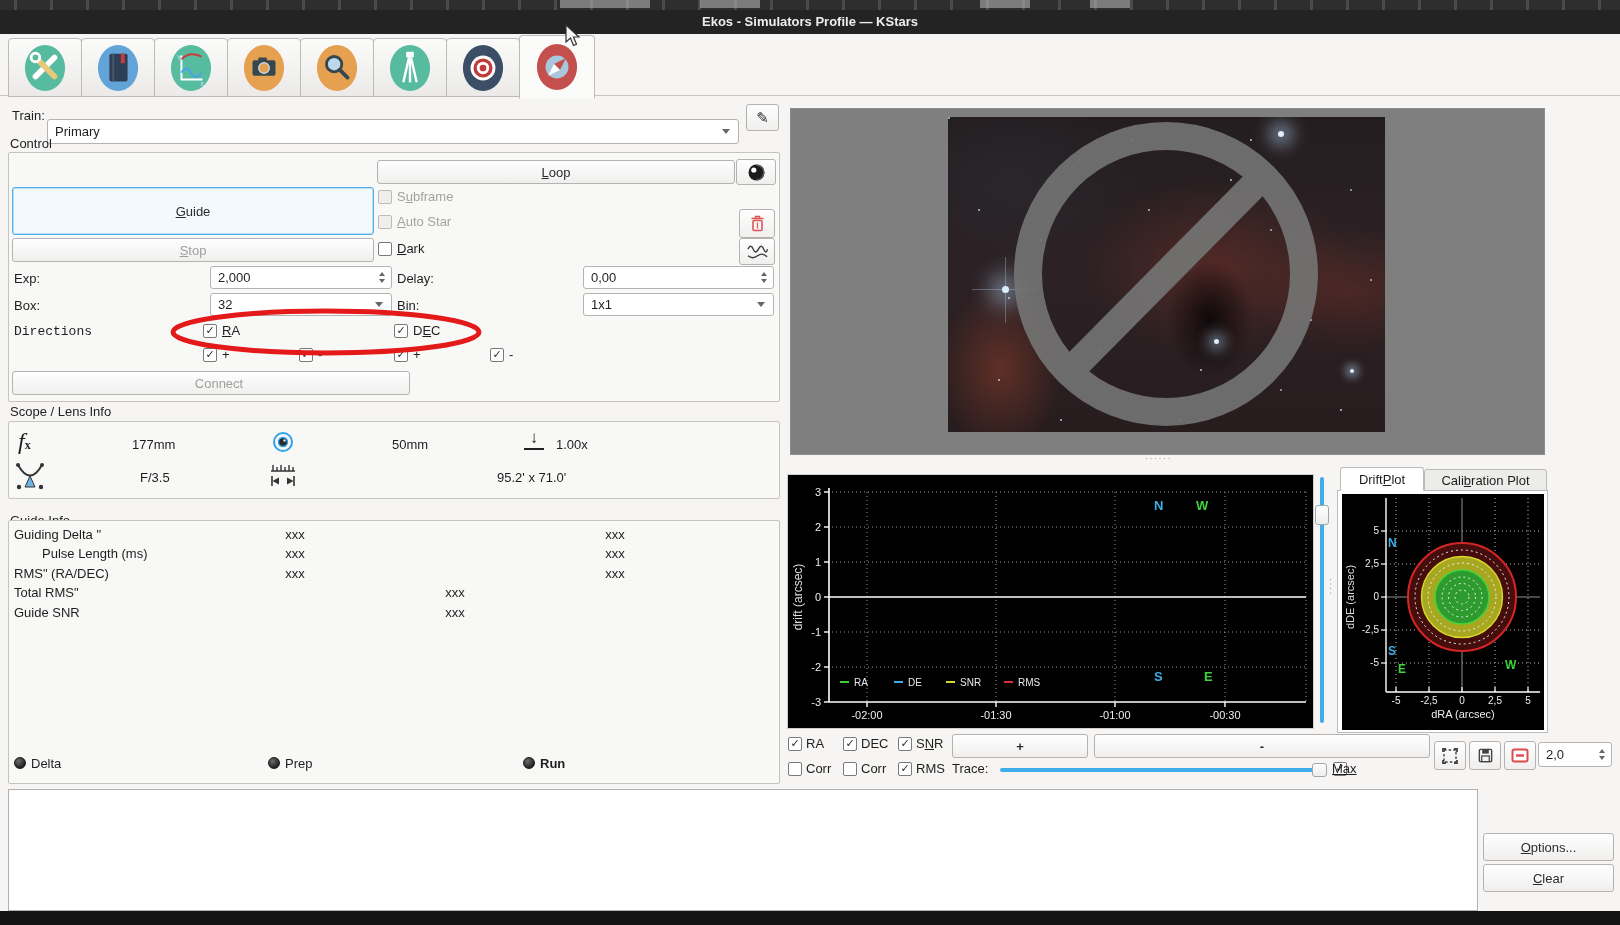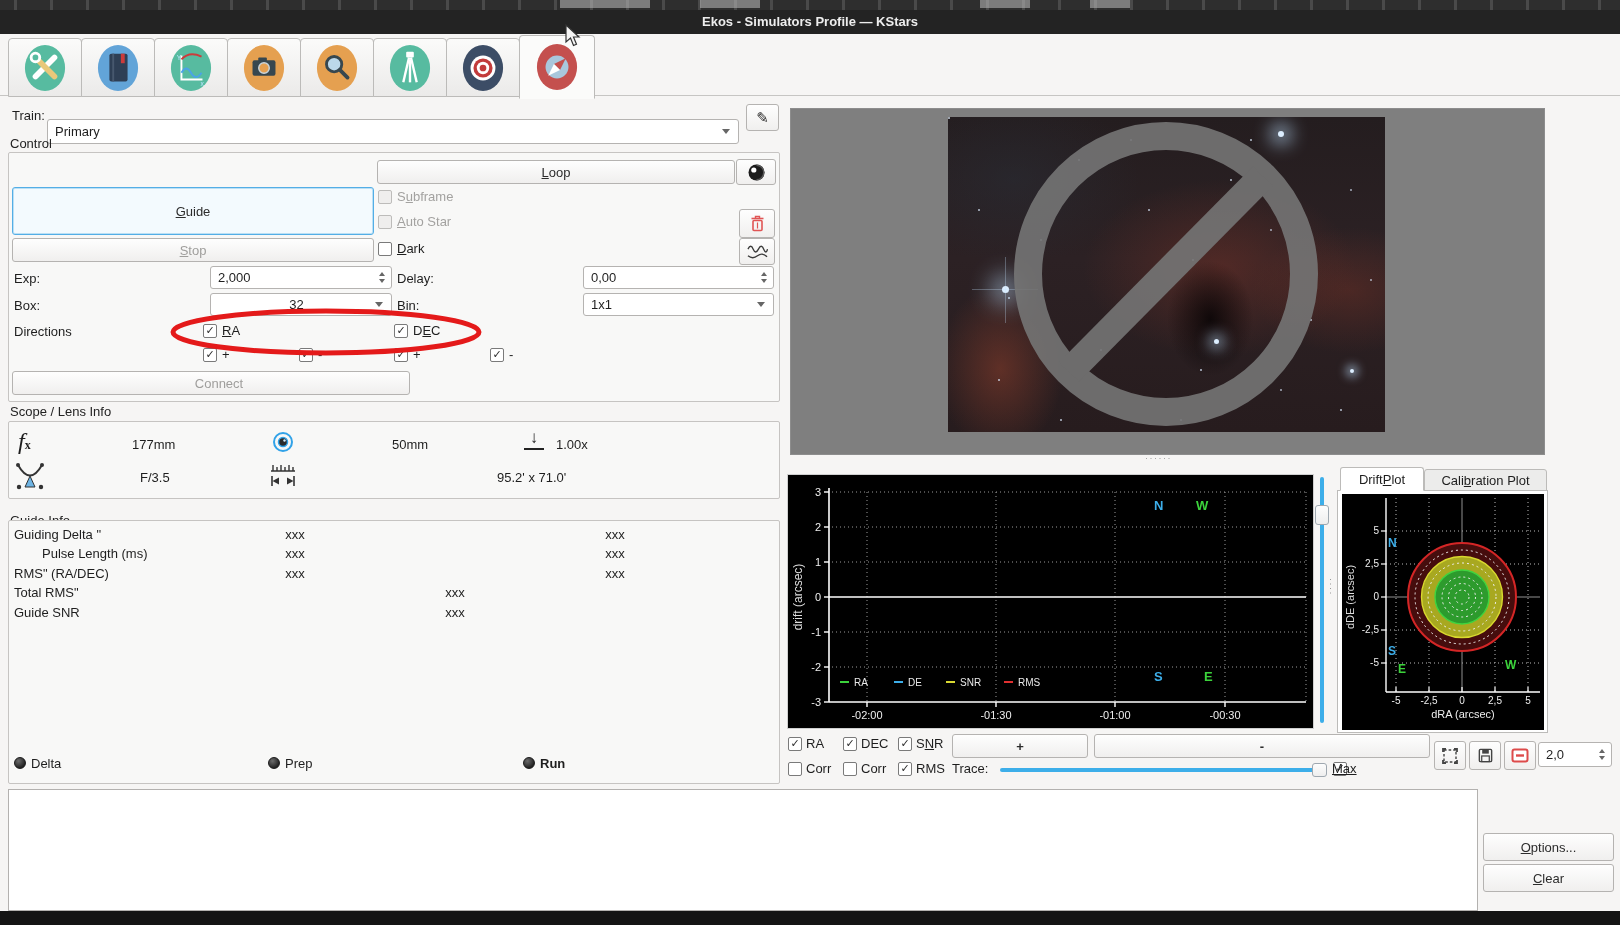--- a/index.html
+++ b/index.html
@@ -222,31 +222,31 @@
   <div class="abs lb" style="left:397px;top:271px;">Delay:</div>
   <div class="abs spin" style="left:583px;top:266px;width:191px;height:23px;">
     <span class="sval">0,00</span>
     <span class="sarr">
         <i class="up"></i>
         <i class="dn"></i>
       </span>
   </div>
 
   <div class="abs lb" style="left:14px;top:298px;">Box:</div>
-  <div class="abs combo" style="left:210px;top:293px;width:182px;height:23px;text-align:center;">
+  <div class="abs combo" style="left:210px;top:293px;width:182px;height:23px;">
     <span class="cval">32</span>
     <span class="carr"></span>
   </div>
   <div class="abs lb" style="left:397px;top:298px;">Bin:</div>
   <div class="abs combo" style="left:583px;top:293px;width:191px;height:23px;">
     <span class="cval">1x1</span>
     <span class="carr"></span>
   </div>
 
-  <div class="abs lb" style="left:14px;top:324px;">Directions</div>
+  <div class="abs lb" style="left:14px;top:324px;font-family:Liberation Mono, monospace;">Directions</div>
   <span class="abs cb on" style="left:203px;top:324px;"></span>
   <div class="abs lb" style="left:222px;top:323px;"><u>R</u>A</div>
   <span class="abs cb on" style="left:394px;top:324px;"></span>
   <div class="abs lb" style="left:413px;top:323px;">D<u>E</u>C</div>
 
   <svg class="abs" style="left:168px;top:307px;z-index:20;pointer-events:none;" width="316" height="50" viewBox="0 0 316 50">
     <ellipse cx="158" cy="25" rx="153" ry="21" fill="none" stroke="#e41a1a" stroke-width="5"></ellipse>
   </svg>
 
   <span class="abs cb on" style="left:203px;top:348px;"></span>

